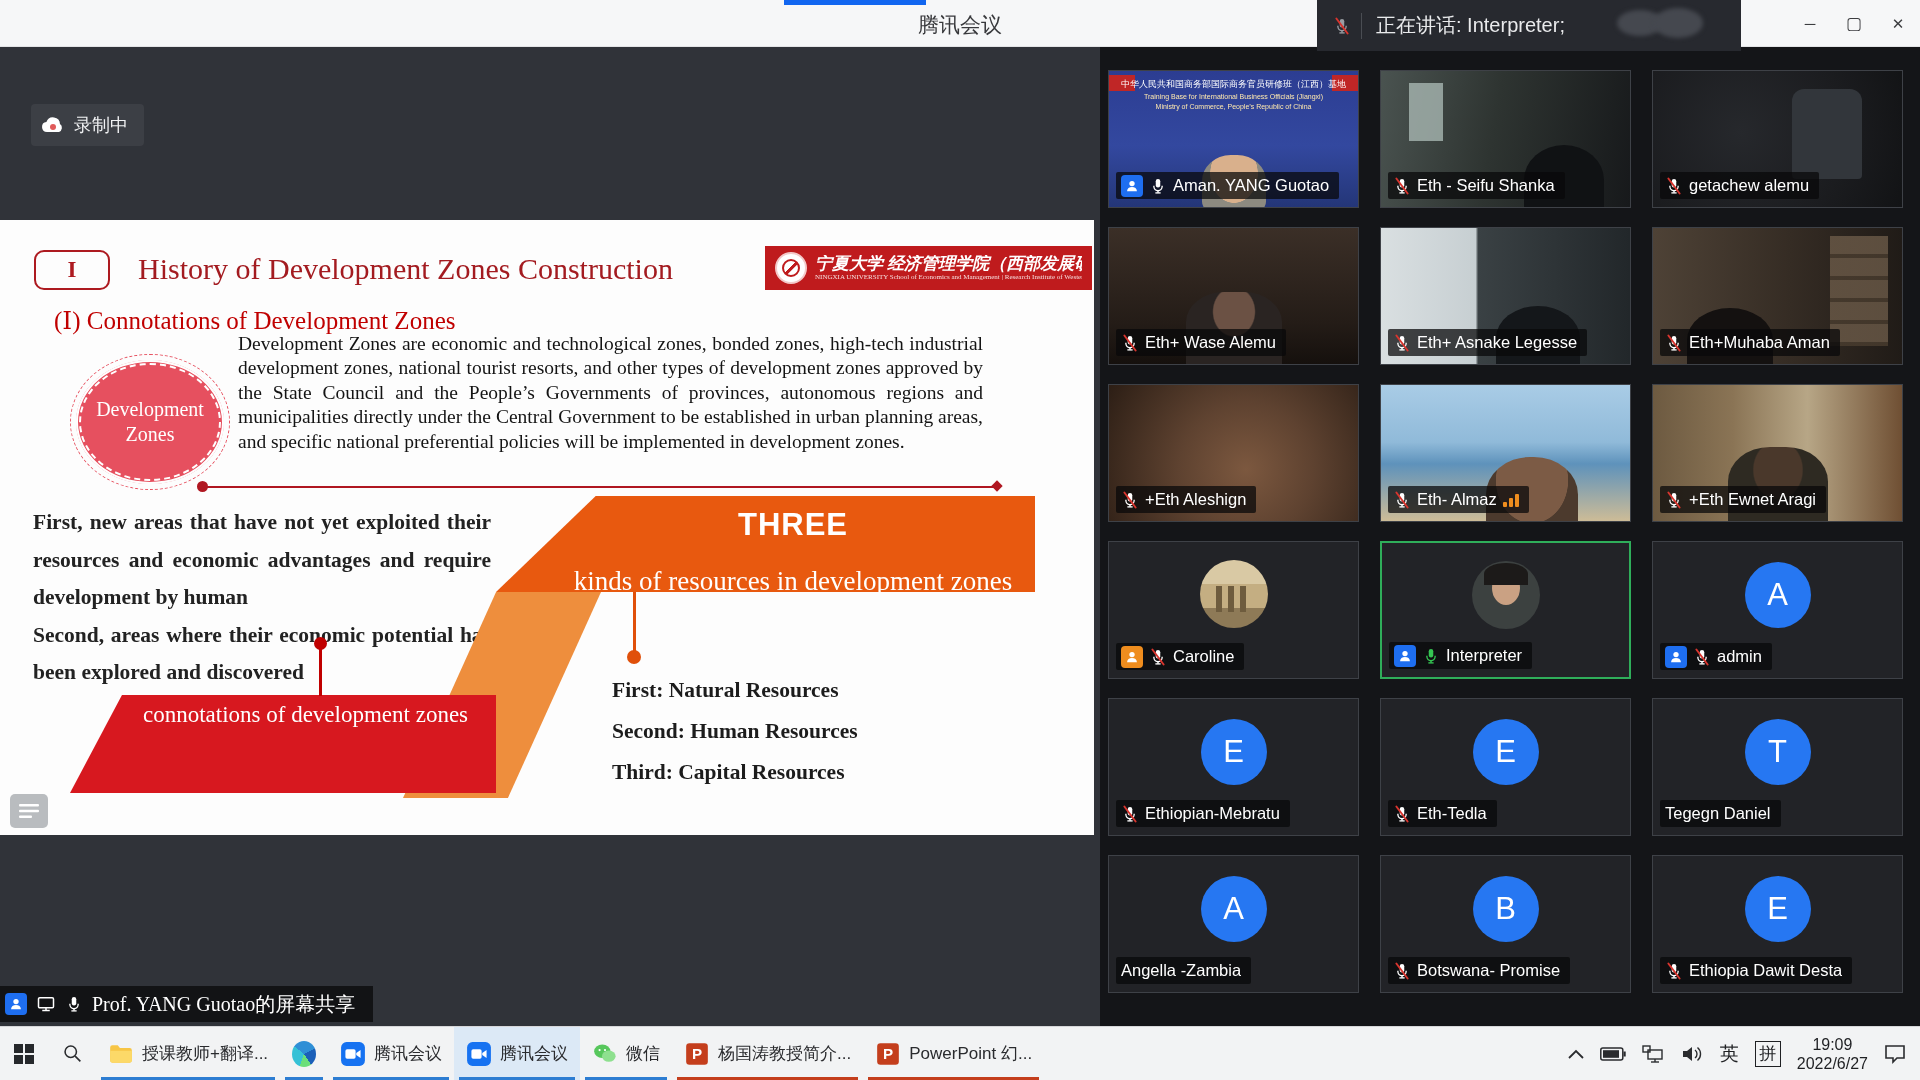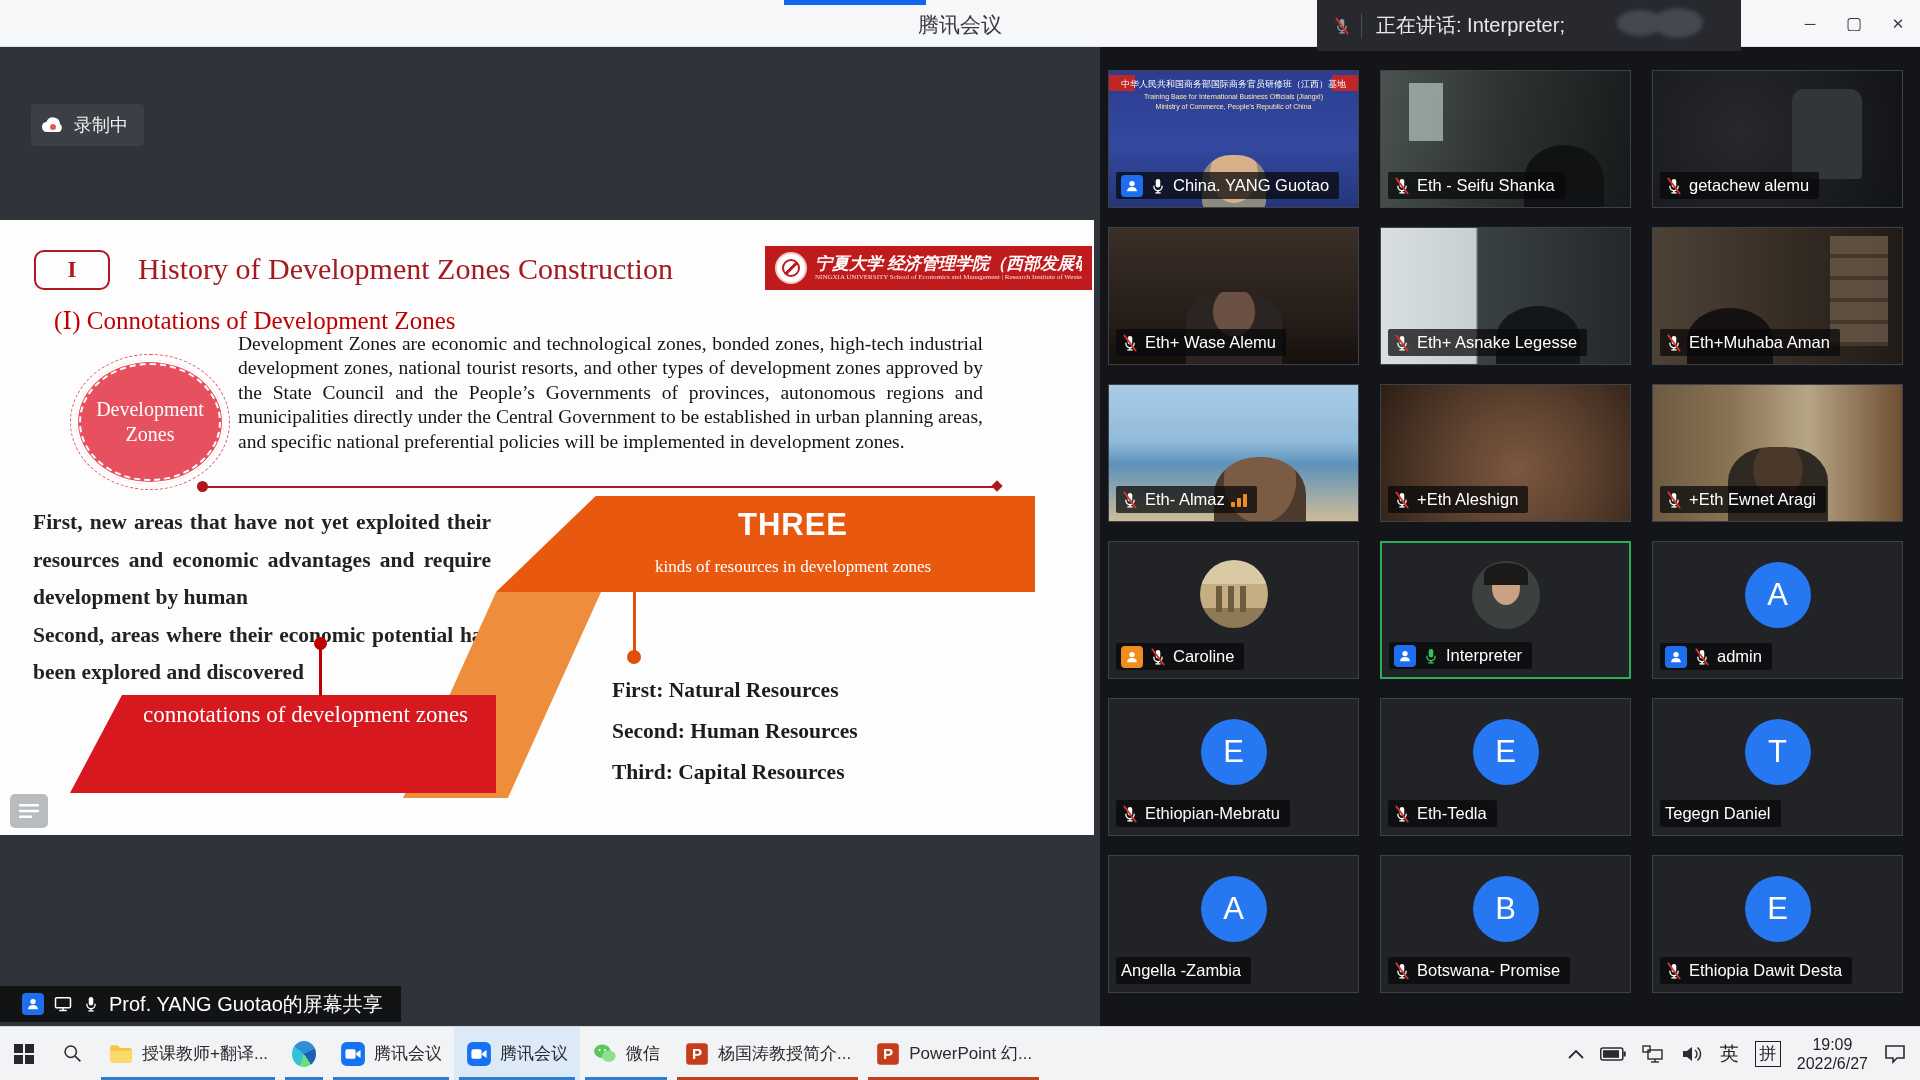--- a/index.html
+++ b/index.html
@@ -20,22 +20,22 @@
   .wbtn { width:44px; height:47px; display:flex; align-items:center; justify-content:center;
     color:#3c3d40; font-size:15px; }
 
   
   #stage { position:absolute; left:0; top:47px; width:1100px; height:979px; background:#303339; }
   #rec-badge { position:absolute; left:31px; top:57px; height:42px; padding:0 16px 0 10px;
     background:#3c3f45; border-radius:4px; display:flex; align-items:center; gap:9px; }
   #rec-badge span { color:#f0f1f3; font-size:18px; }
   #panel-toggle { position:absolute; left:10px; top:747px; width:38px; height:34px;
     background:rgba(130,134,140,.55); border-radius:5px; display:flex; align-items:center; justify-content:center; }
-  #share-banner { position:absolute; left:0; top:939px; height:36px; padding:0 18px 0 22px;
-    background:rgba(12,12,14,.82); display:flex; align-items:center; gap:9px; }
+  #share-banner { position:absolute; left:0; top:939px; height:36px; padding:0 18px 0 5px;
+    background:rgba(12,12,14,.82); display:flex; align-items:center; gap:9px;font-family:Liberation Serif, serif; }
   #share-banner span { color:#fff; font-size:20px; }
 
   
   #slide { position:absolute; left:0; top:173px; width:1094px; height:615px; background:#fdfdfd;
     font-family:"Liberation Serif","DejaVu Serif",serif; }
   #sec-box { position:absolute; left:34px; top:30px; width:76px; height:40px; border:2px solid #ad1a20;
     border-radius:10px; color:#ad1a20; font-size:23px; font-weight:bold; display:flex; align-items:center; justify-content:center; }
   #slide-title { position:absolute; left:138px; top:32px; font-size:30px; color:#a31b20; }
   #uni-banner { position:absolute; left:765px; top:26px; width:327px; height:44px; background:#bf1b1d;
     display:flex; align-items:center; gap:8px; padding:0 10px; }
@@ -59,21 +59,21 @@
   #hline { position:absolute; left:203px; top:266px; width:797px; height:2px; background:#b01721; }
   #hline-dot { position:absolute; left:197px; top:261px; width:11px; height:11px; border-radius:50%; background:#b01721; }
   #hline-end { position:absolute; left:993px; top:262px; width:8px; height:8px; background:#b01721; transform:rotate(45deg); }
   #left-points { position:absolute; left:33px; top:284px; width:458px; color:#222;
     font-size:21.5px; font-weight:bold; line-height:37.5px; }
   .jline { text-align:justify; text-align-last:justify; }
   .lline { text-align:left; }
   #banner-three { position:absolute; left:496px; top:276px; width:539px; height:96px; background:#e8590f;
     clip-path:polygon(18.5% 0,100% 0,100% 100%,0 100%); color:#fff; text-align:center; padding-left:55px; }
   #three-title { font-family:"Liberation Sans",sans-serif; font-weight:800; font-size:31px; letter-spacing:1px; margin-top:11px; }
-  #three-sub { font-size:17px; margin-top:14px; }
+  #three-sub { font-size:27px; margin-top:23px; }
   #band { position:absolute; left:403px; top:372px; width:198px; height:206px; background:#ee8e3d;
     clip-path:polygon(47% 0,100% 0,53% 100%,0 100%); }
   #banner-two { position:absolute; left:70px; top:475px; width:426px; height:98px; background:#d7181f;
     clip-path:polygon(12.2% 0,100% 0,100% 100%,0 100%); color:#fff; text-align:center; padding-left:45px; }
   #two-title { font-family:"Liberation Sans",sans-serif; font-weight:800; font-size:31px; letter-spacing:1px; margin-top:10px; }
   #two-sub { font-size:23px; margin-top:7px; }
   #vline-red { position:absolute; left:319px; top:428px; width:3px; height:48px; background:#c00000; }
   #vdot-red { position:absolute; left:314px; top:417px; width:13px; height:13px; border-radius:50%; background:#c00000; }
   #vline-orange { position:absolute; left:633px; top:372px; width:3px; height:62px; background:#e0500a; }
   #vdot-orange { position:absolute; left:627px; top:430px; width:14px; height:14px; border-radius:50%; background:#e0500a; }
@@ -291,21 +291,21 @@
     <div class="head"></div>
     <div class="namebar">
       <span class="badge">
         <svg width="16" height="16" viewBox="0 0 24 24">
             <use href="#sym-person"></use>
           </svg>
         </span>
       <svg class="mic">
           <use href="#sym-mic"></use>
         </svg>
-      <span class="pname">China. YANG Guotao</span>
+      <span class="pname">Aman. YANG Guotao</span>
     </div>
   </div>
 
   <div class="tile v2">
     <div class="win"></div>
     <div class="fig"></div>
     <div class="namebar">
       <svg class="mic">
           <use href="#sym-mic"></use>
           <use href="#sym-slash"></use>
@@ -349,46 +349,46 @@
 
   <div class="tile v6">
     <div class="shelf"></div>
     <div class="fig"></div>
     <div class="namebar">
       <svg class="mic">
           <use href="#sym-mic"></use>
           <use href="#sym-slash"></use>
         </svg>
       <span class="pname">Eth+Muhaba Aman</span>
+    </div>
+  </div>
+
+  <div class="tile v8">
+    <div class="namebar">
+      <svg class="mic">
+          <use href="#sym-mic"></use>
+          <use href="#sym-slash"></use>
+        </svg>
+      <span class="pname">+Eth Aleshign</span>
     </div>
   </div>
 
   <div class="tile v7">
     <div class="head"></div>
     <div class="namebar">
       <svg class="mic">
           <use href="#sym-mic"></use>
           <use href="#sym-slash"></use>
         </svg>
       <span class="pname">Eth- Almaz</span>
       <span class="sigbars">
         <i style="height:5px"></i>
           <i style="height:9px"></i>
           <i style="height:13px"></i>
         </span>
-    </div>
-  </div>
-
-  <div class="tile v8">
-    <div class="namebar">
-      <svg class="mic">
-          <use href="#sym-mic"></use>
-          <use href="#sym-slash"></use>
-        </svg>
-      <span class="pname">+Eth Aleshign</span>
     </div>
   </div>
 
   <div class="tile v9">
     <div class="fig"></div>
     <div class="namebar">
       <svg class="mic">
           <use href="#sym-mic"></use>
           <use href="#sym-slash"></use>
         </svg>

